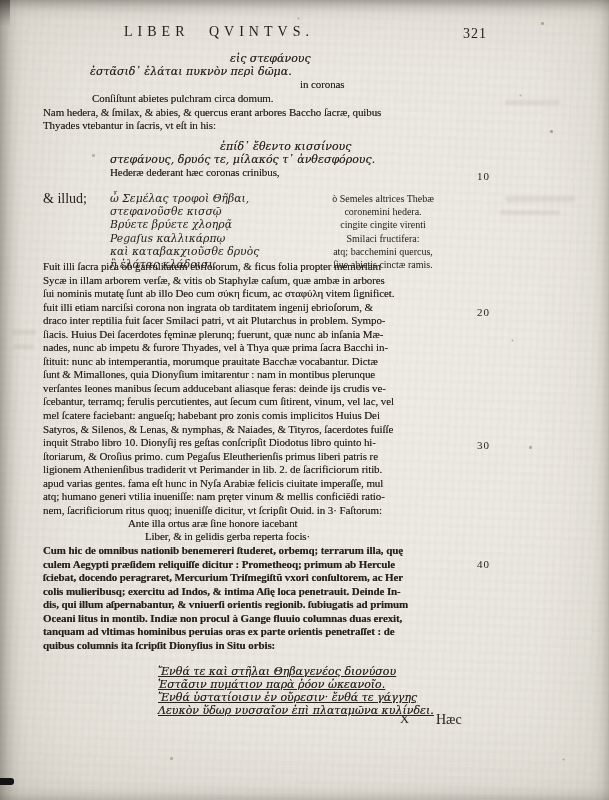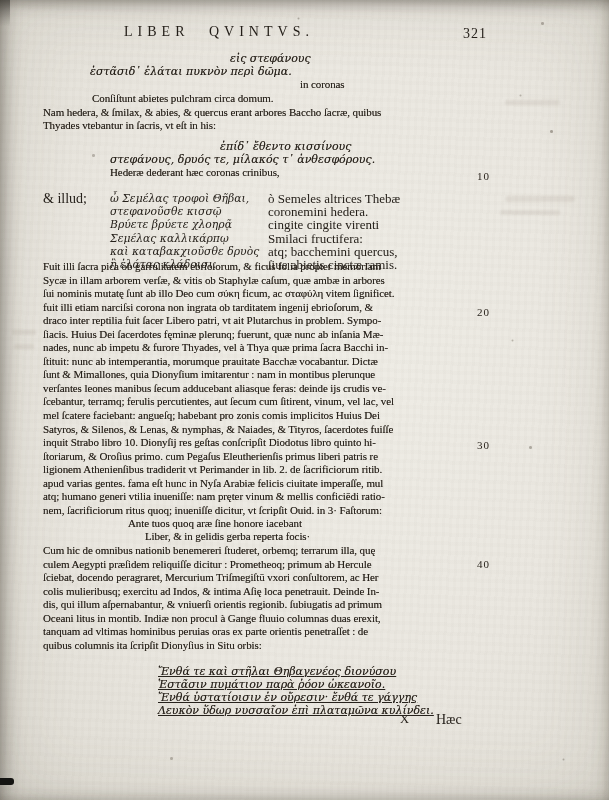--- a/index.html
+++ b/index.html
@@ -45,33 +45,33 @@
   .gr.line,.tc-g{letter-spacing:0;}
 
   .epigraph{top:52px;}
   .intro{top:106px;}
   .quote2{top:140px;}
   .illud{top:192px;}
   .para1{top:260px;}
   .para1 .line{line-height:13.55px;}
   .verse{top:517px;}
   .para2{top:544px;}
-  .para2 .line{line-height:13.5px;}
+  .para2 .line{line-height:13.5px;font-weight:bold;}
   .quatrain{top:666px;}
   .quatrain .line{line-height:12.9px;font-size:11px;text-decoration:underline;}
   .footer{top:712px;height:16px;}
 
   .m47{margin-left:47px;}.m67{margin-left:67px;}.m85{margin-left:85px;}
   .m95{margin-left:49px;}.m102{margin-left:102px;}.m115{margin-left:115px;}
   .m177{margin-left:177px;}.m187{margin-left:187px;}.m257{margin-left:257px;}
 
   .illud-label{position:absolute;left:0;top:0;font-size:14px;line-height:13.2px;}
   .tc-row{display:flex;padding-left:67px;line-height:13.2px;}
   .tc-g{width:158px;font-size:10.8px;white-space:nowrap;overflow:visible;}
-  .tc-l{flex:1;font-size:13px;white-space:nowrap;}
+  .tc-l{flex:1;font-size:10px;white-space:nowrap;text-align:center;}
 
   .sig{position:absolute;left:357px;font-size:12.5px;letter-spacing:1px;}
   .catch{position:absolute;left:393px;font-size:14px;}
 
   .scanbar{position:absolute;left:0;top:778px;width:14px;height:7px;background:#141412;border-radius:0 3px 3px 0;}
   .corner{position:absolute;left:0;top:0;width:10px;height:26px;background:linear-gradient(180deg,rgba(40,38,34,.55),rgba(40,38,34,0));}
   .speckles{position:absolute;left:0;top:0;width:1px;height:1px;background:transparent;border-radius:50%;
     box-shadow:
       551px 131px 0 1px rgba(70,60,48,.40),
       93px 155px 0 1px rgba(70,60,48,.30),
@@ -146,21 +146,21 @@
             <div class="tc-g gr">στεφανοῦσθε κισσῷ</div>
             <div class="tc-l la">coronemini hedera.</div>
           </div>
 
           <div class="tc-row">
             <div class="tc-g gr">Βρύετε βρύετε χλοηρᾷ</div>
             <div class="tc-l la">cingite cingite virenti</div>
           </div>
 
           <div class="tc-row">
-            <div class="tc-g gr">Σεμέλας καλλικάρπῳ</div>
+            <div class="tc-g gr">Pegaſus καλλικάρπῳ</div>
             <div class="tc-l la">Smilaci fructifera:</div>
           </div>
 
           <div class="tc-row">
             <div class="tc-g gr">καὶ καταβακχιοῦσθε δρυὸς</div>
             <div class="tc-l la">atq; bacchemini quercus,</div>
           </div>
 
           <div class="tc-row">
             <div class="tc-g gr">ἢ ἐλάτας κλάδοισι.</div>
@@ -172,21 +172,21 @@
     <div class="sec para1">
 
         <div class="line la">Fuit illi ſacra pica ob garrulitatem ebrioſorum, &amp; ficus folia propter memoriam</div>
 
         <div class="line la">Sycæ in illam arborem verſæ, &amp; vitis ob Staphylæ caſum, quæ ambæ in arbores</div>
 
         <div class="line la">ſui nominis mutatę ſunt ab illo Deo cum σύκη ficum, ac σταφύλη vitem ſignificet.</div>
 
         <div class="line la">fuit illi etiam narciſsi corona non ingrata ob tarditatem ingenij ebrioſorum, &amp;</div>
 
-        <div class="line la">draco inter reptilia fuit ſacer Libero patri, vt ait Plutarchus in problem. Sympo-</div>
+        <div class="line la">draco inter reptilia fuit ſacer Smilaci patri, vt ait Plutarchus in problem. Sympo-</div>
 
         <div class="line la">ſiacis. Huius Dei ſacerdotes fęminæ plerunq; fuerunt, quæ nunc ab inſania Mæ-</div>
 
         <div class="line la">nades, nunc ab impetu &amp; furore Thyades, vel à Thya quæ prima ſacra Bacchi in-</div>
 
         <div class="line la">ſtituit: nunc ab intemperantia, morumque prauitate Bacchæ vocabantur.  Dictæ</div>
 
         <div class="line la">ſunt &amp; Mimallones, quia Dionyſium imitarentur : nam in montibus plerunque</div>
 
         <div class="line la">verſantes leones manibus ſecum adducebant aliasque feras: deinde ijs crudis ve-</div>
@@ -205,21 +205,21 @@
 
         <div class="line la">apud varias gentes. fama eſt hunc in Nyſa Arabiæ felicis ciuitate imperaſſe, mul</div>
 
         <div class="line la">atq; humano generi vtilia inueniſſe: nam pręter vinum &amp; mellis conficiēdi ratio-</div>
 
         <div class="line la">nem, ſacrificiorum ritus quoq; inueniſſe dicitur, vt ſcripſit Ouid. in 3· Faſtorum:</div>
       </div>
 
     <div class="sec verse">
 
-        <div class="line la m85">Ante  tuos quoq aræ ſine honore iacebant</div>
+        <div class="line la m85">Ante  illa ortus aræ ſine honore iacebant</div>
 
         <div class="line la m102">Liber, &amp; in gelidis gerba reperta focis·</div>
       </div>
 
     <div class="sec para2">
 
         <div class="line la">Cum hic de omnibus nationib benemereri ſtuderet, orbemq; terrarum illa, quę</div>
 
         <div class="line la">culem Aegypti præſidem reliquiſſe dicitur : Prometheoq; primum ab Hercule</div>
 

